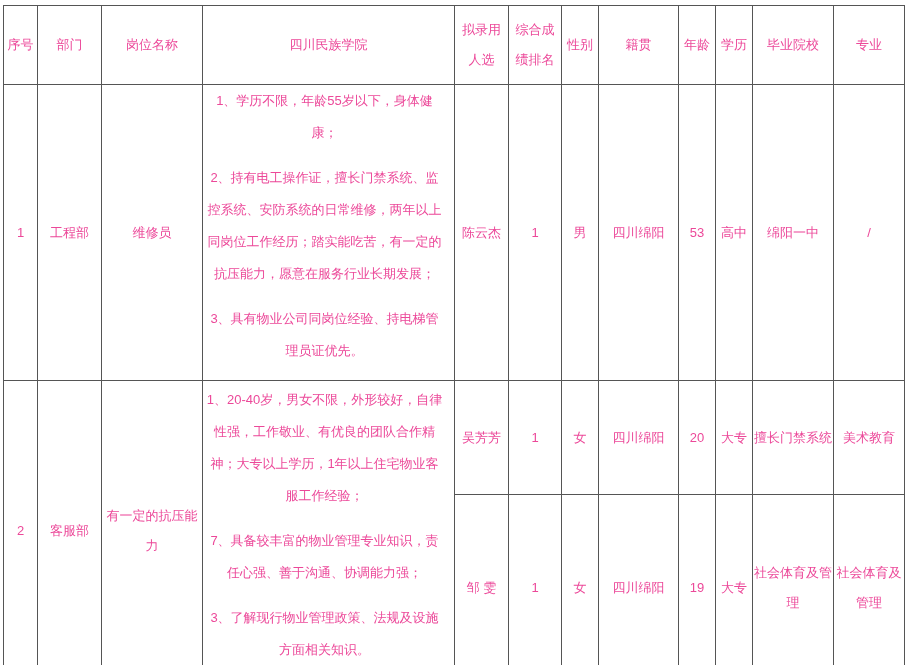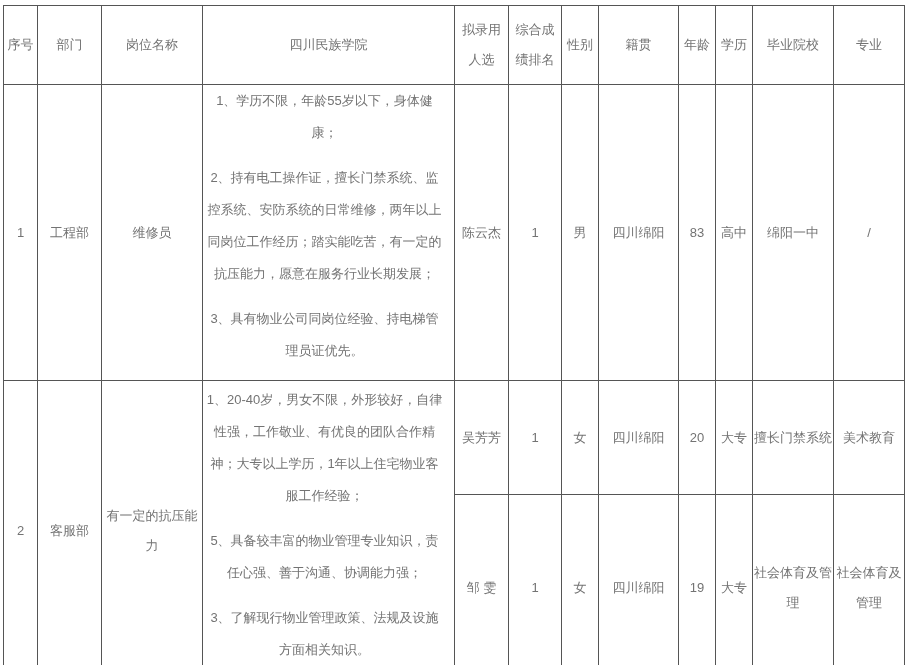--- a/index.html
+++ b/index.html
@@ -26,21 +26,21 @@
     top: 5px;
     width: 902px;
     border-collapse: collapse;
     table-layout: fixed;
   }
   table.recruit th,
   table.recruit td {
     border: 1px solid #555555;
     font-size: 13px;
     font-weight: normal;
-    color: #737373;
+    color: #ec4899;
     text-align: center;
     vertical-align: middle;
     padding: 0 1px;
     overflow: hidden;
     line-height: 30px;
   }
   tr.h-header  { height: 79px; }
   tr.h-row1    { height: 271px; }
   tr.h-row2a   { height: 114px; }
   tr.h-row2b   { height: 187px; }
@@ -98,33 +98,33 @@
       <td>维修员</td>
       <td class="req">
         <p>1、学历不限，年龄55岁以下，身体健康；</p>
         <p>2、持有电工操作证，擅长门禁系统、监控系统、安防系统的日常维修，两年以上同岗位工作经历；踏实能吃苦，有一定的抗压能力，愿意在服务行业长期发展；</p>
         <p>3、具有物业公司同岗位经验、持电梯管理员证优先。</p>
       </td>
       <td>陈云杰</td>
       <td>1</td>
       <td>男</td>
       <td>四川绵阳</td>
-      <td>83</td>
+      <td>53</td>
       <td>高中</td>
       <td>绵阳一中</td>
       <td>/</td>
     </tr>
 
     <tr class="h-row2a">
       <td rowspan="2">2</td>
       <td rowspan="2">客服部</td>
       <td rowspan="2">有一定的抗压能力</td>
       <td rowspan="2" class="req">
         <p>1、20-40岁，男女不限，外形较好，自律性强，工作敬业、有优良的团队合作精神；大专以上学历，1年以上住宅物业客服工作经验；</p>
-        <p>5、具备较丰富的物业管理专业知识，责任心强、善于沟通、协调能力强；</p>
+        <p>7、具备较丰富的物业管理专业知识，责任心强、善于沟通、协调能力强；</p>
         <p>3、了解现行物业管理政策、法规及设施方面相关知识。</p>
       </td>
       <td>吴芳芳</td>
       <td>1</td>
       <td>女</td>
       <td>四川绵阳</td>
       <td>20</td>
       <td>大专</td>
       <td>擅长门禁系统</td>
       <td>美术教育</td>

